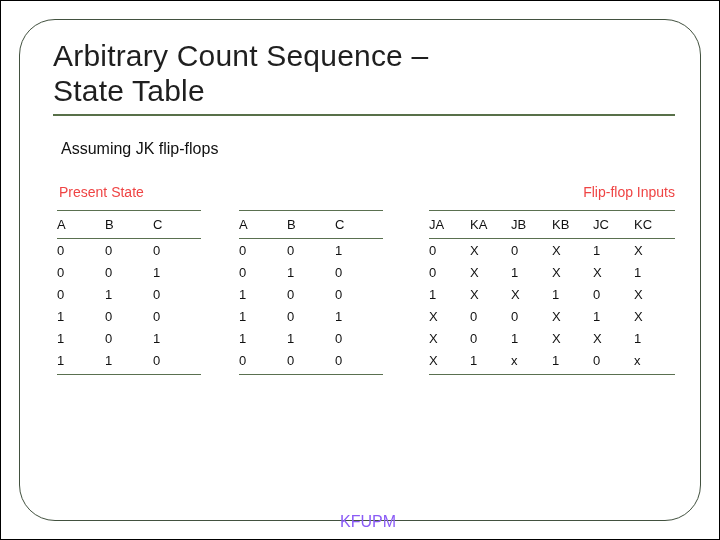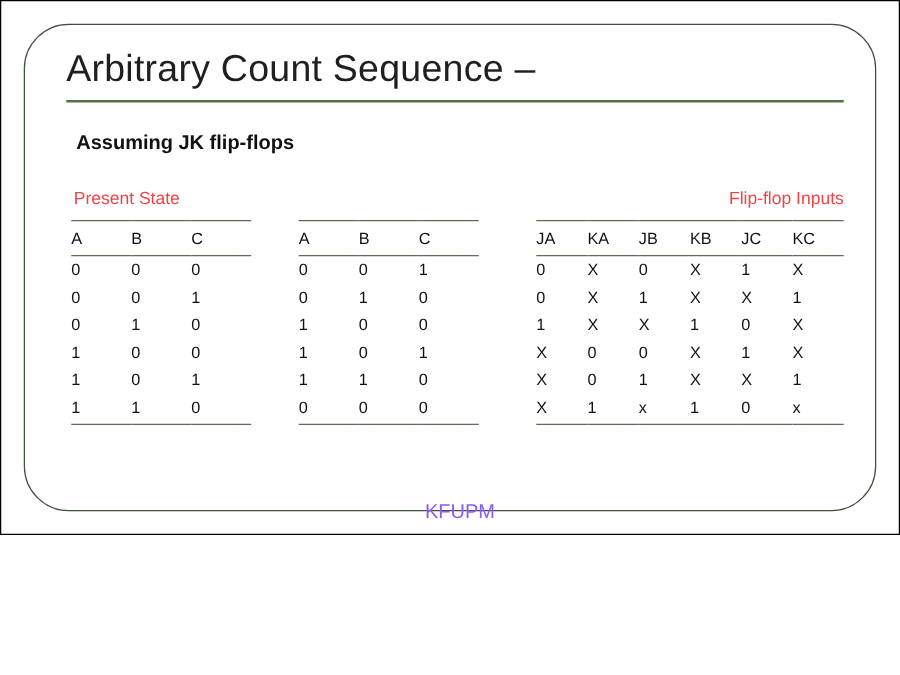--- a/index.html
+++ b/index.html
@@ -1,19 +1,19 @@
 <!DOCTYPE html>
 <html><head>
 <meta charset="utf-8">
 <style>
   * { box-sizing: border-box; margin: 0; padding: 0; }
   html, body { width: 720px; height: 540px; background: #fff; font-family: Arial, Helvetica, sans-serif; }
   .slide {
     width: 720px;
-    height: 428px;
+    height: 540px;
     position: relative;
     border: 1px solid #000;
   }
   .frame {
     position: absolute;
     inset: 18px 18px 18px 18px;
     border: 1.5px solid #42513f;
     border-radius: 36px;
   }
   .content {
@@ -33,21 +33,20 @@
     margin-top: 6px;
     height: 2px;
     background: #587049;
     width: 100%;
   }
   .subtitle {
     font-size: 16px;
     color: #111;
     margin-top: 24px;
     margin-left: 8px;
-    font-weight: bold;
   }
   .group-labels {
     display: flex;
     margin-top: 26px;
     font-size: 14px;
     color: #ef4444;
   }
   .group-labels .g1 { width: 170px; padding-left: 6px; }
   .group-labels .g2 { width: 190px; padding-left: 20px; }
   .group-labels .g3 { flex: 1; padding-left: 60px; text-align: right; }
@@ -94,20 +93,21 @@
 </style>
 </head>
 <body>
 
 <div class="slide">
   <div class="frame"></div>
   <div class="content">
 
     <div class="title">
       <span>Arbitrary Count Sequence –</span><br>
+      <span>State Table</span>
     </div>
     <div class="title-rule"></div>
 
     <div class="subtitle">Assuming JK flip-flops</div>
 
     <div class="group-labels">
       <div class="g1">Present State</div>
       <div class="g3">Flip-flop Inputs</div>
     </div>
 

